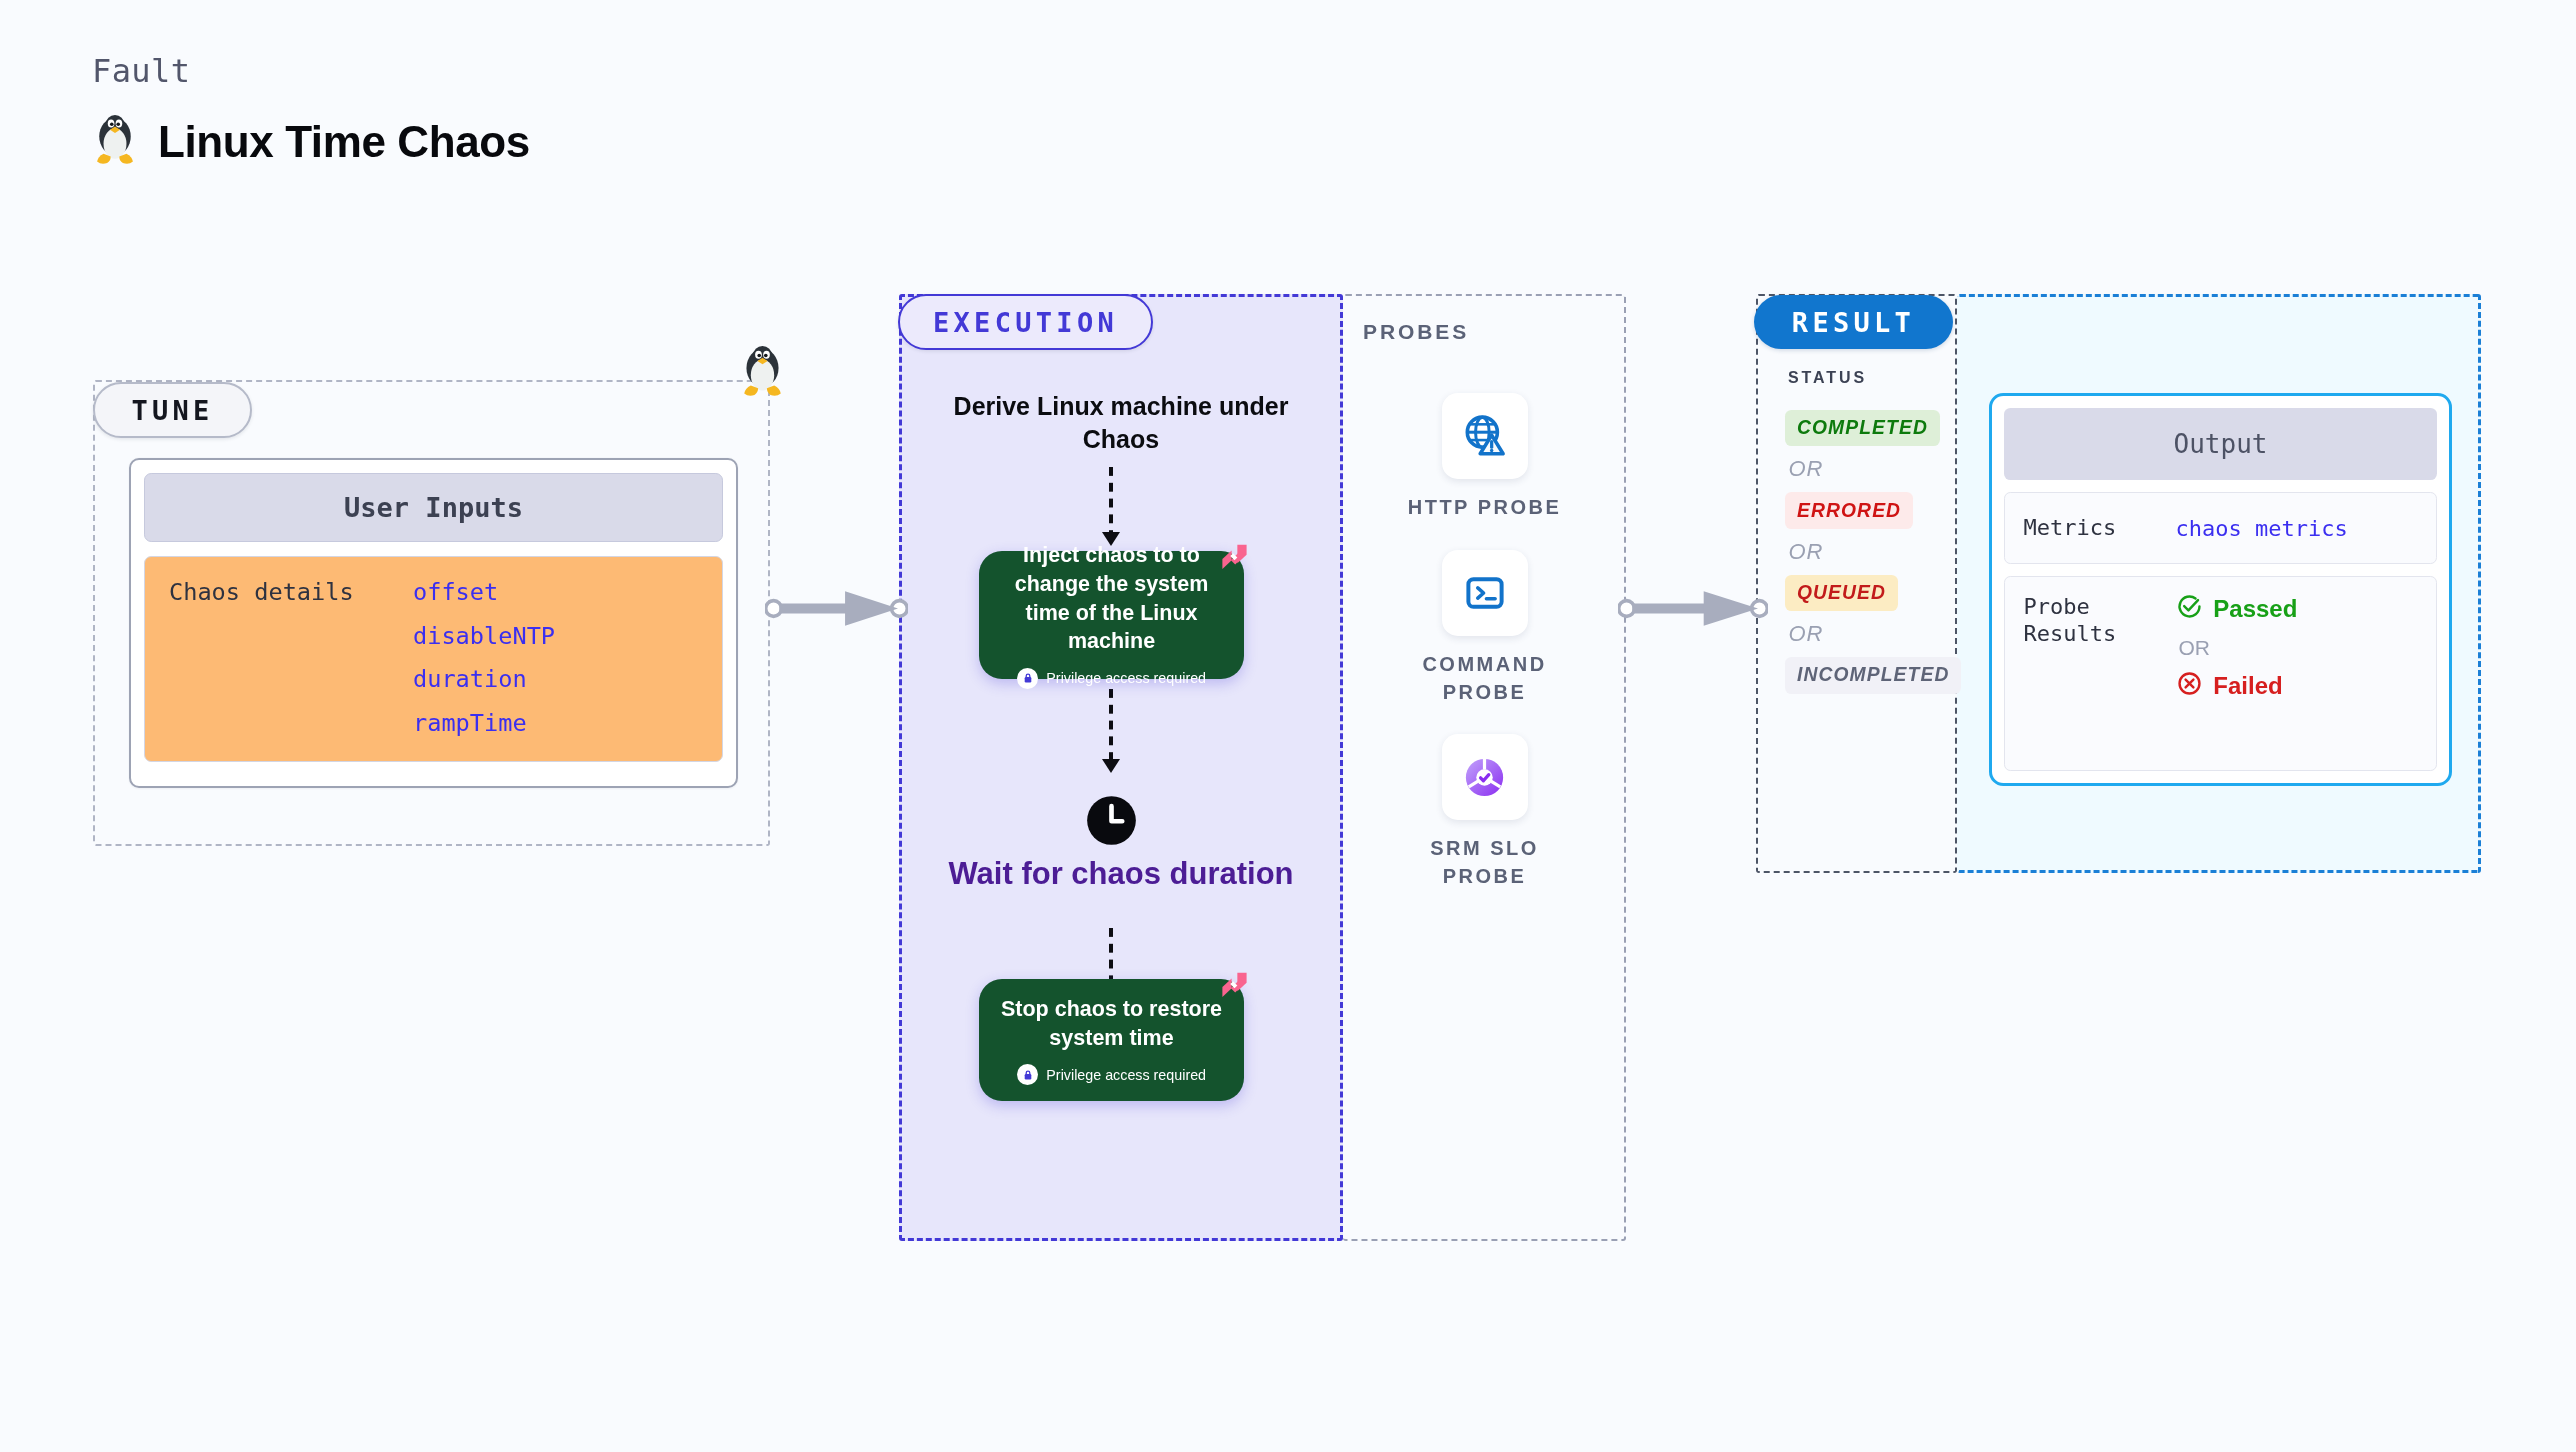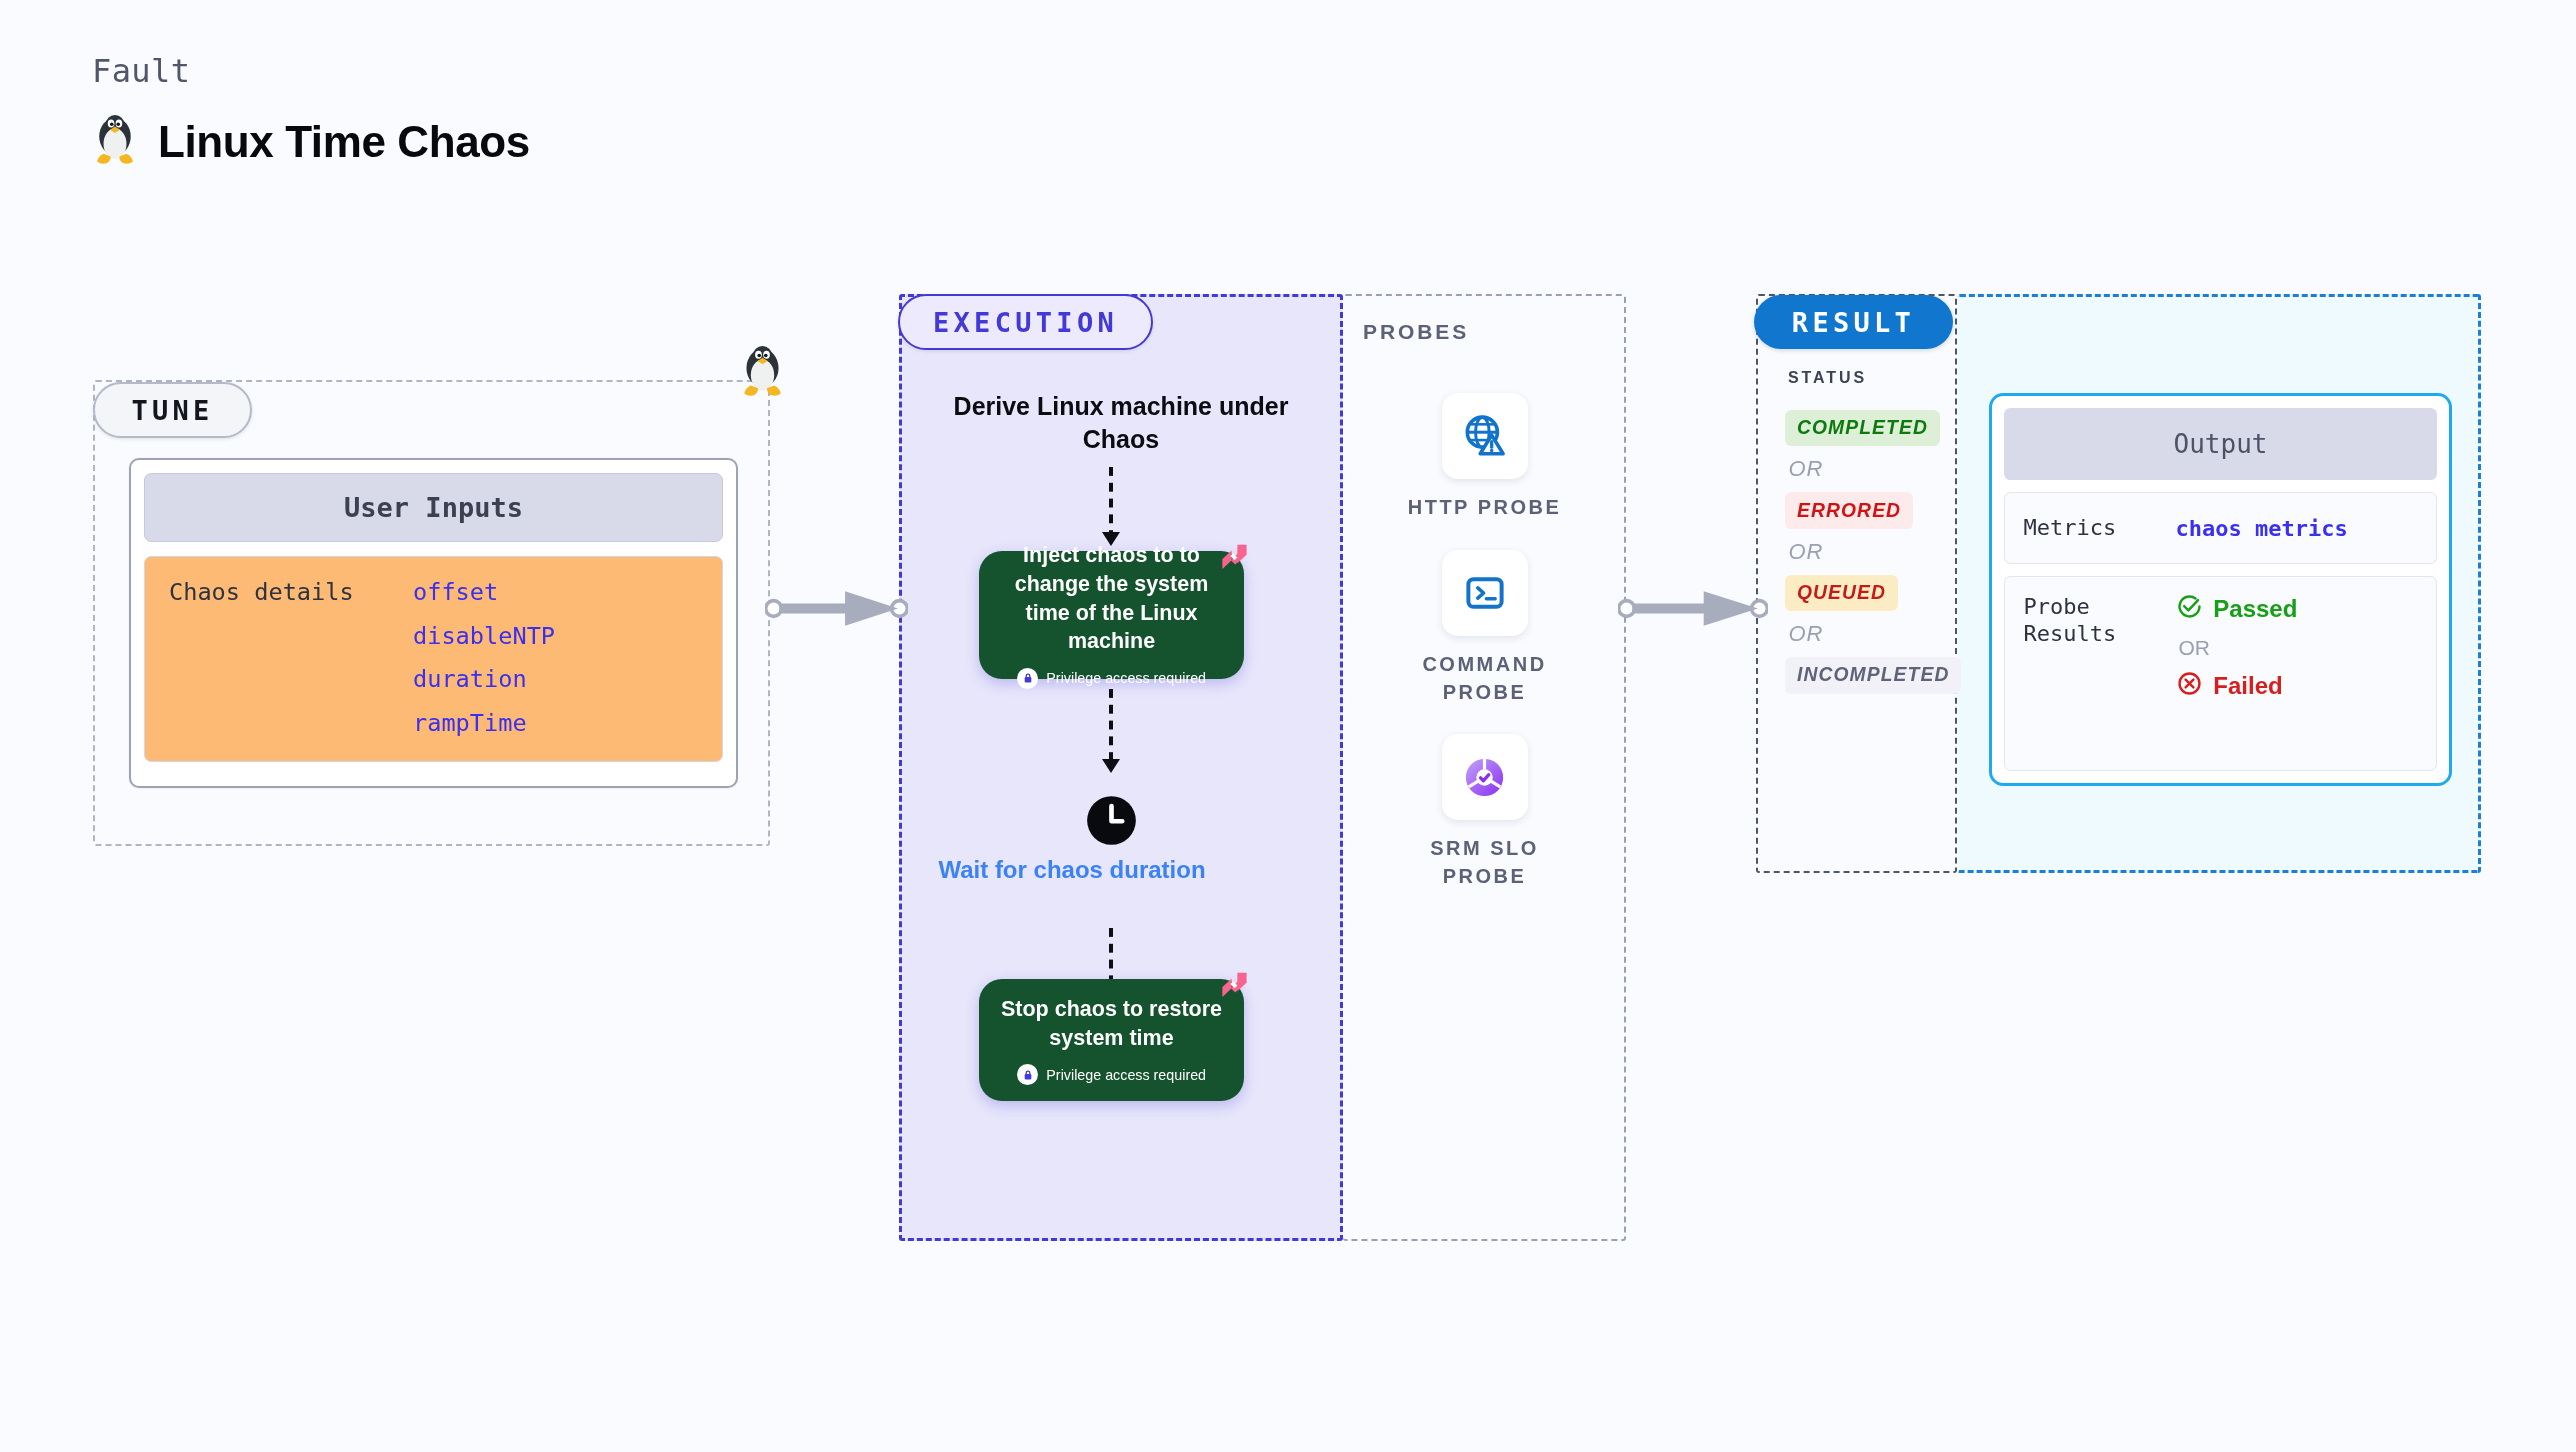--- a/index.html
+++ b/index.html
@@ -252,26 +252,26 @@
   .harness-badge {
     position: absolute;
     z-index: 14;
   }
   .clock-icon {
     position: absolute;
     z-index: 12;
   }
   .wait-label {
     position: absolute;
-    left: 882px; top: 854px;
+    left: 931px; top: 854px;
     width: 380px;
     text-align: center;
-    font-size: 24px;
-    font-weight: bold;
-    color: #3b82f6;
+    font-size: 31px;
+    font-weight: bold;
+    color: #4c1d95;
     line-height: 1.32;
   }
 
   
   .probes-title {
     position: absolute;
     left: 1363px; top: 320px;
     font-size: 21px;
     font-weight: bold;
     letter-spacing: 2.9px;
@@ -366,21 +366,20 @@
     font-size: 22px;
     color: #2e3240;
     width: 152px;
     flex: none;
     line-height: 1.25;
   }
   .out-val-metrics {
     font-family: "DejaVu Sans Mono", monospace;
     font-size: 22px;
     color: #3b2ff0;
-    font-weight: bold;
   }
   .row-metrics { height: 72px; align-items: center; }
   .row-probe   { height: 195px; align-items: flex-start; }
   .probe-res-col { display: flex; flex-direction: column; gap: 10px; }
   .res-line {
     display: flex;
     align-items: center;
     gap: 10.7px;
     font-size: 24px;
     font-weight: bold;

